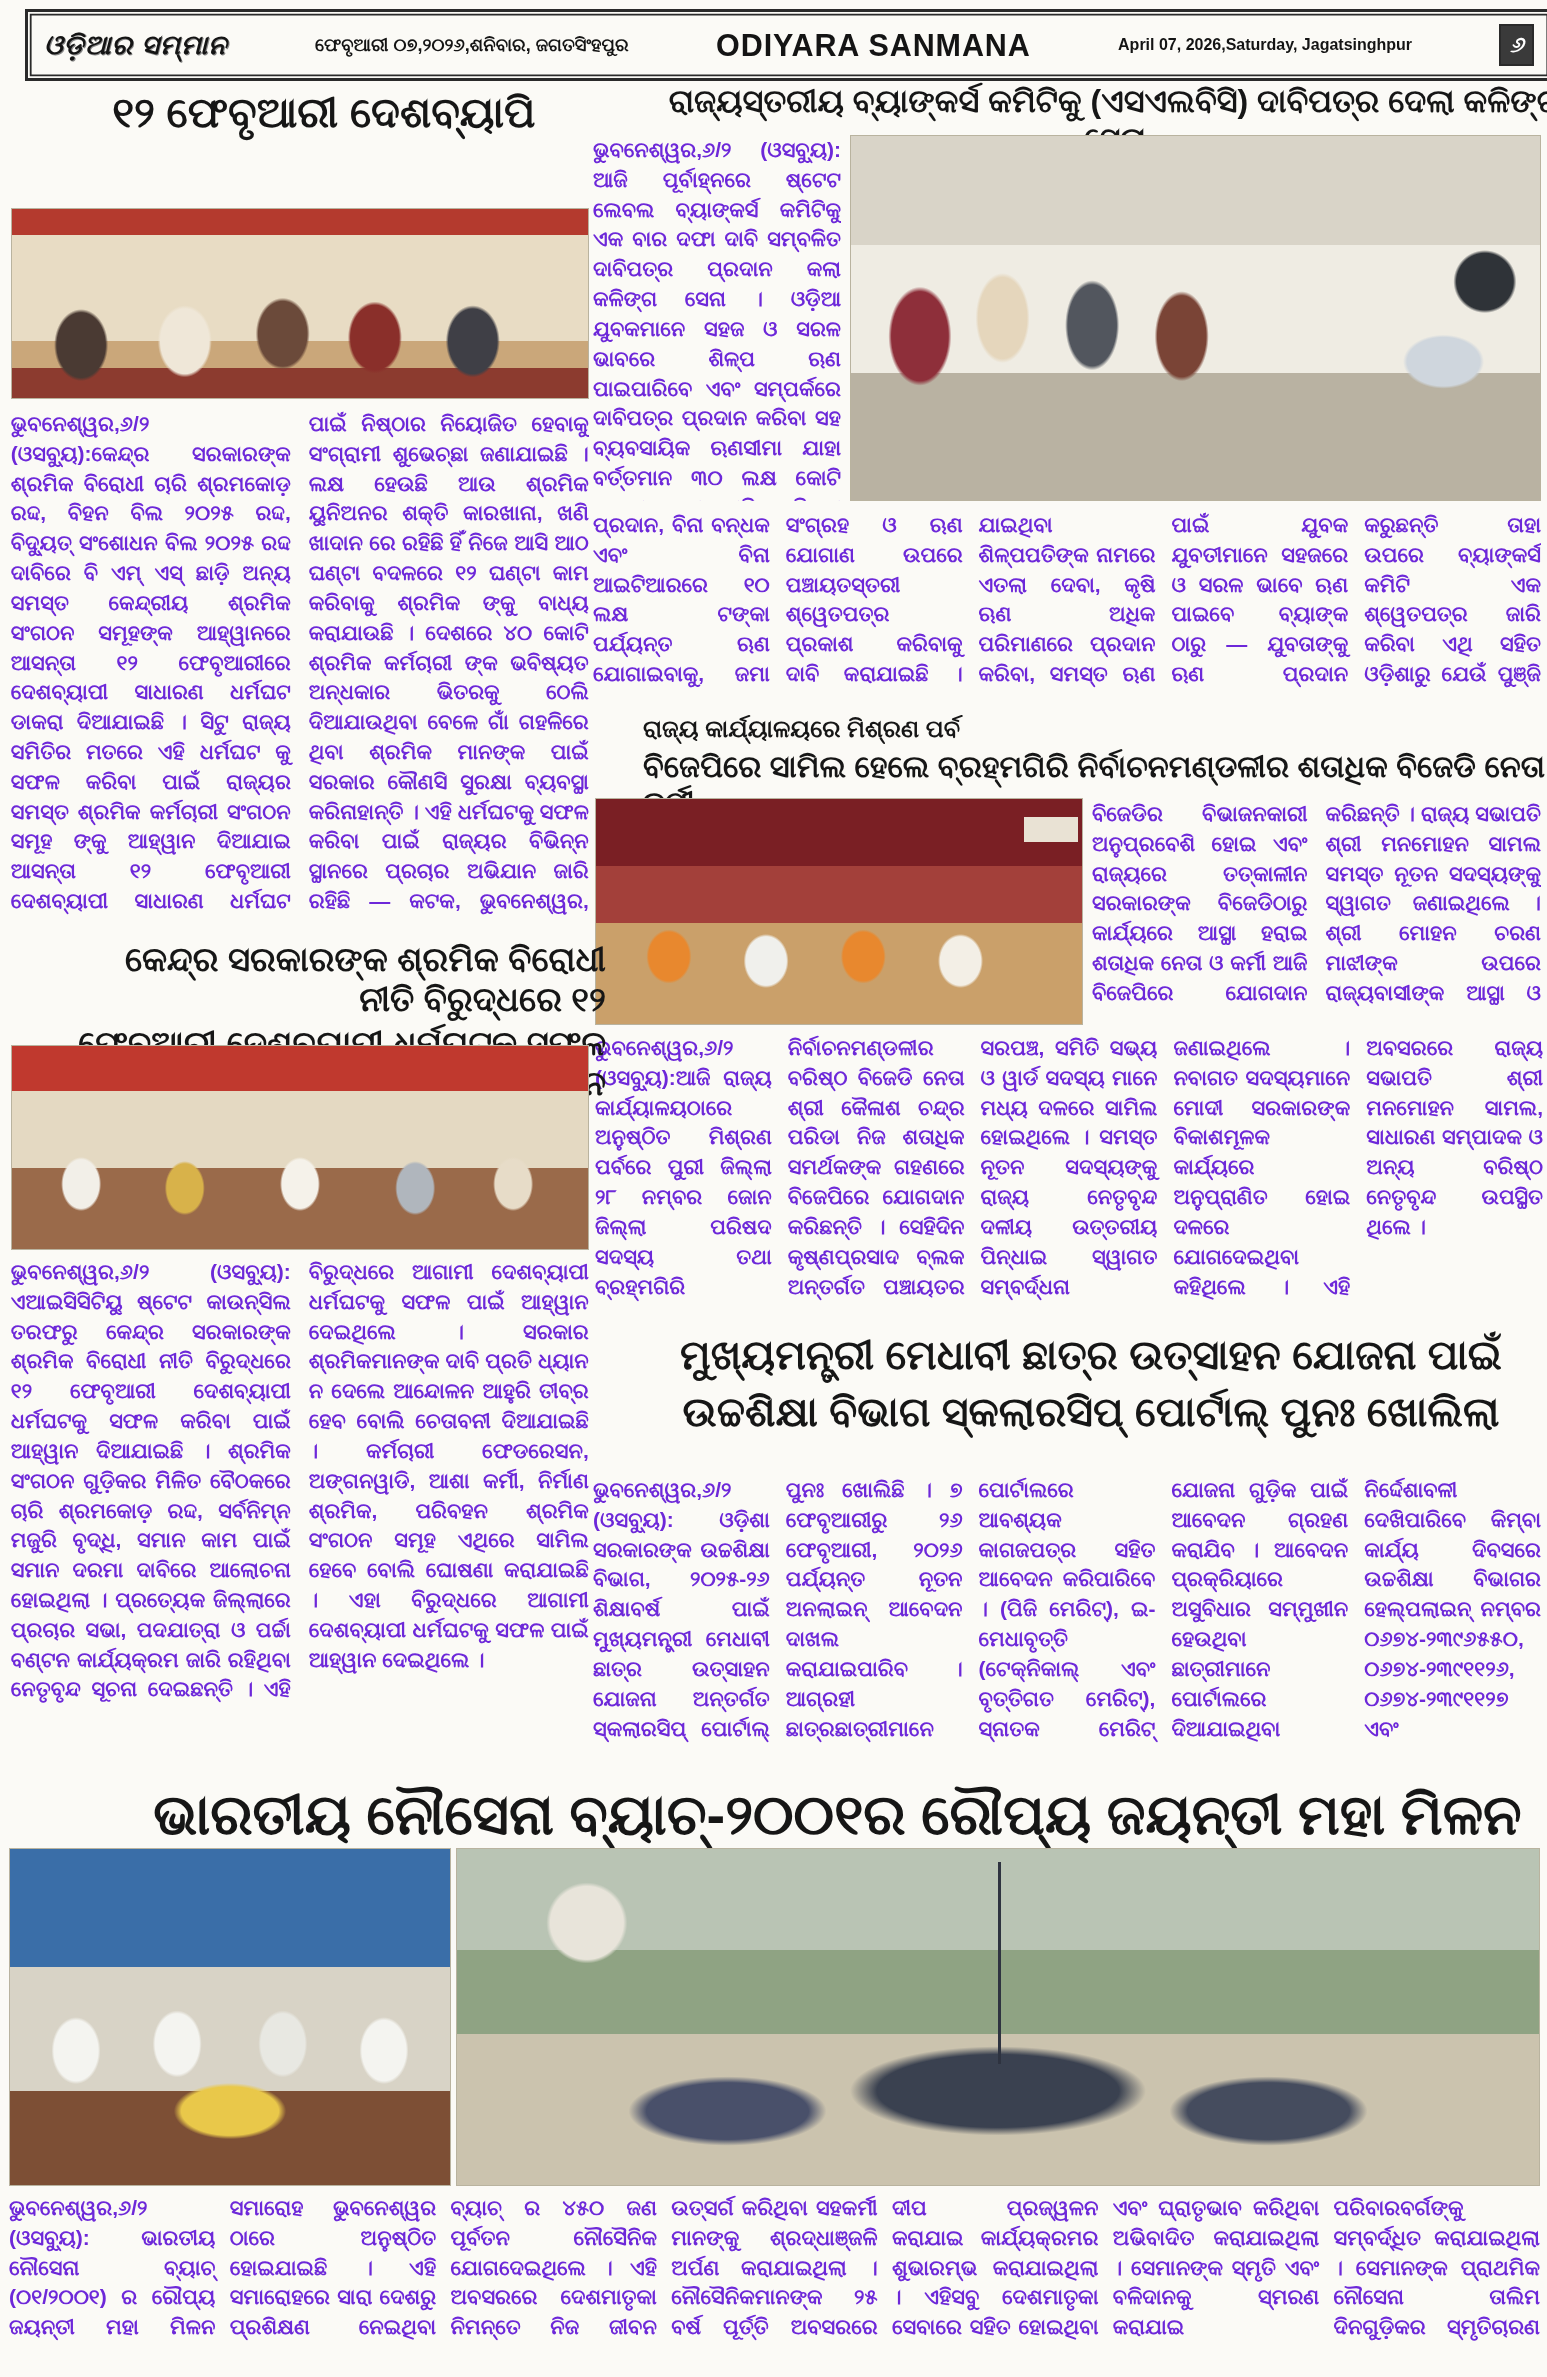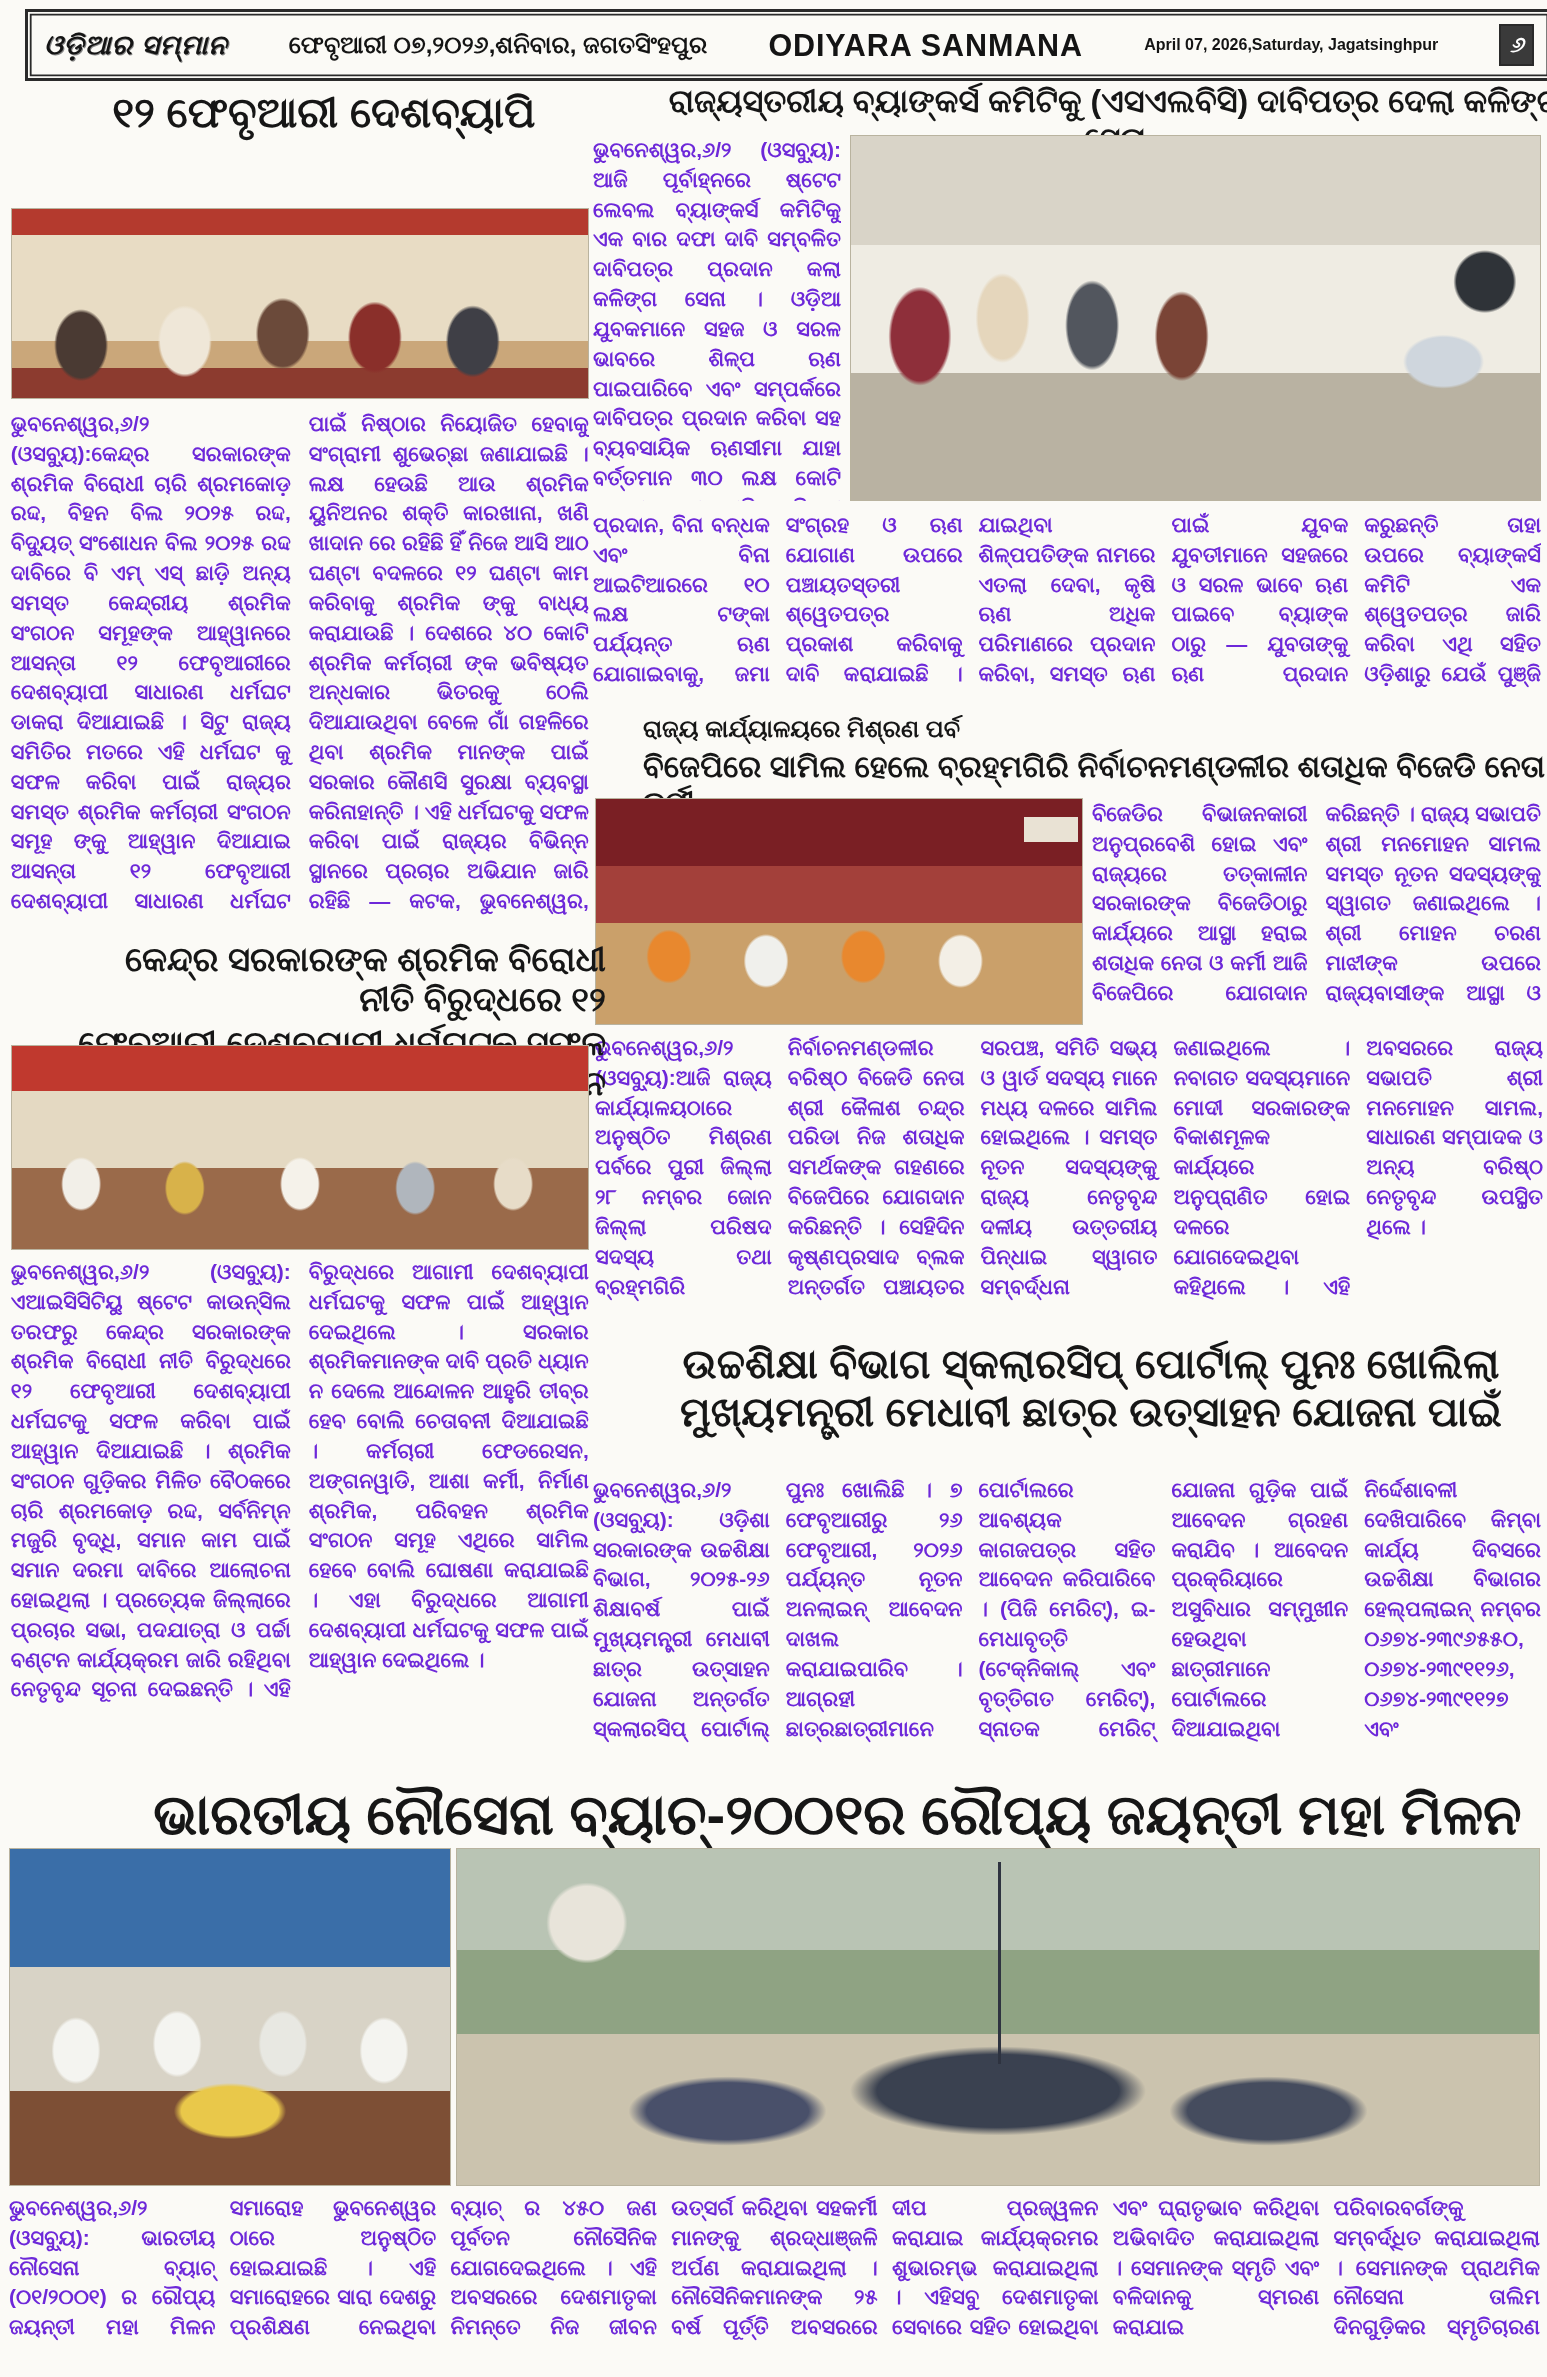--- a/index.html
+++ b/index.html
@@ -4,21 +4,21 @@
 <style>
   html,body{margin:0;padding:0;background:#e8e6e1;}
   #page{position:relative;width:1548px;height:2377px;background:#fbfaf6;margin:0 auto;
         font-family:"Liberation Sans","DejaVu Sans",sans-serif;color:#141414;overflow:hidden;}
   
   .masthead{position:absolute;left:25px;top:9px;width:1528px;height:72px;
             border:3.6px solid #2a2a2a;box-shadow:inset 0 0 0 1.8px #fbfaf6, inset 0 0 0 3.6px #2a2a2a;
             display:flex;align-items:center;justify-content:space-between;padding:0 16px;box-sizing:border-box;background:#fbfaf6;}
   .mh-logo{font-size:27px;font-weight:bold;font-style:italic;letter-spacing:0.9px;
            text-shadow:0.9px 0.9px 0 #888;white-space:nowrap;}
-  .mh-odate{font-size:24px;font-weight:bold;white-space:nowrap;}
+  .mh-odate{font-size:18px;font-weight:bold;white-space:nowrap;}
   .mh-title{font-size:30.5px;font-weight:bold;letter-spacing:0.9px;white-space:nowrap;}
   .mh-edate{font-size:16px;font-weight:bold;white-space:nowrap;}
   .mh-page{width:30.5px;height:38px;border:2.7px solid #2a2a2a;background:#3a3a3a;color:#fff;
            display:flex;align-items:center;justify-content:center;font-size:21.6px;font-weight:bold;font-style:italic;}
   
   .hl{font-weight:bold;color:#161616;line-height:1.18;margin-left:48px;}
   .center{text-align:center;}
   .body-txt{font-size:21px;line-height:1.42;text-align:justify;color:#6d28d9;font-weight:bold;}
   .cols2{columns:2;column-gap:18px;}
   .cols5{columns:5;column-gap:16px;}
@@ -102,22 +102,22 @@
   <div class="abs body-txt cols5" style="left:595px;top:1033px;width:948px;height:277px;overflow:hidden;">ଭୁବନେଶ୍ୱର,୬/୨ (ଓସବ୍ୟୁ):ଆଜି ରାଜ୍ୟ କାର୍ଯ୍ୟାଳୟଠାରେ ଅନୁଷ୍ଠିତ ମିଶ୍ରଣ ପର୍ବରେ ପୁରୀ ଜିଲ୍ଲା ୨୮ ନମ୍ବର ଜୋନ ଜିଲ୍ଲା ପରିଷଦ ସଦସ୍ୟ ତଥା ବ୍ରହ୍ମଗିରି ନିର୍ବାଚନମଣ୍ଡଳୀର ବରିଷ୍ଠ ବିଜେଡି ନେତା ଶ୍ରୀ କୈଳାଶ ଚନ୍ଦ୍ର ପରିଡା ନିଜ ଶତାଧିକ ସମର୍ଥକଙ୍କ ଗହଣରେ ବିଜେପିରେ ଯୋଗଦାନ କରିଛନ୍ତି । ସେହିଦିନ କୃଷ୍ଣପ୍ରସାଦ ବ୍ଲକ ଅନ୍ତର୍ଗତ ପଞ୍ଚାୟତର ସରପଞ୍ଚ, ସମିତି ସଭ୍ୟ ଓ ୱାର୍ଡ ସଦସ୍ୟ ମାନେ ମଧ୍ୟ ଦଳରେ ସାମିଲ ହୋଇଥିଲେ । ସମସ୍ତ ନୂତନ ସଦସ୍ୟଙ୍କୁ ରାଜ୍ୟ ନେତୃବୃନ୍ଦ ଦଳୀୟ ଉତ୍ତରୀୟ ପିନ୍ଧାଇ ସ୍ୱାଗତ ସମ୍ବର୍ଦ୍ଧନା ଜଣାଇଥିଲେ । ନବାଗତ ସଦସ୍ୟମାନେ ମୋଦୀ ସରକାରଙ୍କ ବିକାଶମୂଳକ କାର୍ଯ୍ୟରେ ଅନୁପ୍ରାଣିତ ହୋଇ ଦଳରେ ଯୋଗଦେଇଥିବା କହିଥିଲେ । ଏହି ଅବସରରେ ରାଜ୍ୟ ସଭାପତି ଶ୍ରୀ ମନମୋହନ ସାମଲ, ସାଧାରଣ ସମ୍ପାଦକ ଓ ଅନ୍ୟ ବରିଷ୍ଠ ନେତୃବୃନ୍ଦ ଉପସ୍ଥିତ ଥିଲେ ।</div>
 
   <div class="abs" style="left:28px;top:939px;width:578px;text-align:right;">
     <div class="hl" style="font-size:34px;">କେନ୍ଦ୍ର ସରକାରଙ୍କ ଶ୍ରମିକ ବିରୋଧୀ ନୀତି ବିରୁଦ୍ଧରେ ୧୨</div>
     <div class="hl" style="font-size:34px;margin-top:3.6px;">ଫେବୃଆରୀ ଦେଶବ୍ୟାପୀ ଧର୍ମଘଟକୁ ସଫଳ ପାଇଁ ଆହ୍ୱାନ</div>
   </div>
   <div class="photo ph4" style="left:10.8px;top:1045px;width:578px;height:205px;"></div>
   <div class="abs body-txt cols2" style="left:10.8px;top:1257px;width:578px;height:508px;overflow:hidden;">ଭୁବନେଶ୍ୱର,୬/୨ (ଓସବ୍ୟୁ): ଏଆଇସିସିଟିୟୁ ଷ୍ଟେଟ କାଉନ୍ସିଲ ତରଫରୁ କେନ୍ଦ୍ର ସରକାରଙ୍କ ଶ୍ରମିକ ବିରୋଧୀ ନୀତି ବିରୁଦ୍ଧରେ ୧୨ ଫେବୃଆରୀ ଦେଶବ୍ୟାପୀ ଧର୍ମଘଟକୁ ସଫଳ କରିବା ପାଇଁ ଆହ୍ୱାନ ଦିଆଯାଇଛି । ଶ୍ରମିକ ସଂଗଠନ ଗୁଡ଼ିକର ମିଳିତ ବୈଠକରେ ଚାରି ଶ୍ରମକୋଡ଼ ରଦ୍ଦ, ସର୍ବନିମ୍ନ ମଜୁରି ବୃଦ୍ଧି, ସମାନ କାମ ପାଇଁ ସମାନ ଦରମା ଦାବିରେ ଆଲୋଚନା ହୋଇଥିଲା । ପ୍ରତ୍ୟେକ ଜିଲ୍ଲାରେ ପ୍ରଚାର ସଭା, ପଦଯାତ୍ରା ଓ ପର୍ଚ୍ଚା ବଣ୍ଟନ କାର୍ଯ୍ୟକ୍ରମ ଜାରି ରହିଥିବା ନେତୃବୃନ୍ଦ ସୂଚନା ଦେଇଛନ୍ତି । ଏହି ବିରୁଦ୍ଧରେ ଆଗାମୀ ଦେଶବ୍ୟାପୀ ଧର୍ମଘଟକୁ ସଫଳ ପାଇଁ ଆହ୍ୱାନ ଦେଇଥିଲେ । ସରକାର ଶ୍ରମିକମାନଙ୍କ ଦାବି ପ୍ରତି ଧ୍ୟାନ ନ ଦେଲେ ଆନ୍ଦୋଳନ ଆହୁରି ତୀବ୍ର ହେବ ବୋଲି ଚେତାବନୀ ଦିଆଯାଇଛି । କର୍ମଚାରୀ ଫେଡରେସନ, ଅଙ୍ଗନୱାଡି, ଆଶା କର୍ମୀ, ନିର୍ମାଣ ଶ୍ରମିକ, ପରିବହନ ଶ୍ରମିକ ସଂଗଠନ ସମୂହ ଏଥିରେ ସାମିଲ ହେବେ ବୋଲି ଘୋଷଣା କରାଯାଇଛି । ଏହା ବିରୁଦ୍ଧରେ ଆଗାମୀ ଦେଶବ୍ୟାପୀ ଧର୍ମଘଟକୁ ସଫଳ ପାଇଁ ଆହ୍ୱାନ ଦେଇଥିଲେ ।</div>
 
   <div class="abs" style="left:593px;top:1331px;width:948px;">
+    <div class="hl center" style="font-size:41px;">ମୁଖ୍ୟମନ୍ତ୍ରୀ ମେଧାବୀ ଛାତ୍ର ଉତ୍ସାହନ ଯୋଜନା ପାଇଁ</div>
     <div class="hl center" style="font-size:41px;margin-top:9px;">ଉଚ୍ଚଶିକ୍ଷା ବିଭାଗ ସ୍କଲାରସିପ୍ ପୋର୍ଟାଲ୍ ପୁନଃ ଖୋଲିଲା</div>
-    <div class="hl center" style="font-size:41px;">ମୁଖ୍ୟମନ୍ତ୍ରୀ ମେଧାବୀ ଛାତ୍ର ଉତ୍ସାହନ ଯୋଜନା ପାଇଁ</div>
   </div>
   <div class="abs body-txt cols5" style="left:593px;top:1475px;width:948px;height:289px;overflow:hidden;">ଭୁବନେଶ୍ୱର,୬/୨ (ଓସବ୍ୟୁ): ଓଡ଼ିଶା ସରକାରଙ୍କ ଉଚ୍ଚଶିକ୍ଷା ବିଭାଗ, ୨୦୨୫-୨୬ ଶିକ୍ଷାବର୍ଷ ପାଇଁ ମୁଖ୍ୟମନ୍ତ୍ରୀ ମେଧାବୀ ଛାତ୍ର ଉତ୍ସାହନ ଯୋଜନା ଅନ୍ତର୍ଗତ ସ୍କଲାରସିପ୍ ପୋର୍ଟାଲ୍ ପୁନଃ ଖୋଲିଛି । ୭ ଫେବୃଆରୀରୁ ୨୬ ଫେବୃଆରୀ, ୨୦୨୬ ପର୍ଯ୍ୟନ୍ତ ନୂତନ ଅନଲାଇନ୍ ଆବେଦନ ଦାଖଲ କରାଯାଇପାରିବ । ଆଗ୍ରହୀ ଛାତ୍ରଛାତ୍ରୀମାନେ ପୋର୍ଟାଲରେ ଆବଶ୍ୟକ କାଗଜପତ୍ର ସହିତ ଆବେଦନ କରିପାରିବେ । (ପିଜି ମେରିଟ୍), ଇ-ମେଧାବୃତ୍ତି (ଟେକ୍ନିକାଲ୍ ଏବଂ ବୃତ୍ତିଗତ ମେରିଟ୍), ସ୍ନାତକ ମେରିଟ୍ ଯୋଜନା ଗୁଡ଼ିକ ପାଇଁ ଆବେଦନ ଗ୍ରହଣ କରାଯିବ । ଆବେଦନ ପ୍ରକ୍ରିୟାରେ ଅସୁବିଧାର ସମ୍ମୁଖୀନ ହେଉଥିବା ଛାତ୍ରୀମାନେ ପୋର୍ଟାଲରେ ଦିଆଯାଇଥିବା ନିର୍ଦ୍ଦେଶାବଳୀ ଦେଖିପାରିବେ କିମ୍ବା କାର୍ଯ୍ୟ ଦିବସରେ ଉଚ୍ଚଶିକ୍ଷା ବିଭାଗର ହେଲ୍ପଲାଇନ୍ ନମ୍ବର ୦୬୭୪-୨୩୯୬୫୫୦, ୦୬୭୪-୨୩୯୧୧୨୬, ୦୬୭୪-୨୩୯୧୧୨୭ ଏବଂ ୦୬୭୪-୨୩୯୧୧୨୮ ସହିତ ଯୋଗାଯୋଗ କରିପାରିବେ । scholarshed@gmail.com ଇମେଲ ମାଧ୍ୟମରେ ମଧ୍ୟ ପ୍ରଶ୍ନର ସମାଧାନ କରାଯାଇପାରିବ ।</div>
 
   <div class="abs hl center" style="left:26px;top:1782px;width:1527px;font-size:56px;">ଭାରତୀୟ ନୌସେନା ବ୍ୟାଚ୍-୨୦୦୧ର ରୌପ୍ୟ ଜୟନ୍ତୀ ମହା ମିଳନ</div>
   <div class="photo ph5" style="left:9px;top:1848px;width:442px;height:338px;"></div>
   <div class="photo ph6" style="left:456px;top:1848px;width:1084px;height:338px;">
     <div class="mast-line"></div>
   </div>
   <div class="abs body-txt cols7" style="left:9px;top:2193px;width:1531px;height:176px;overflow:hidden;">ଭୁବନେଶ୍ୱର,୬/୨ (ଓସବ୍ୟୁ): ଭାରତୀୟ ନୌସେନା ବ୍ୟାଚ୍ (୦୧/୨୦୦୧) ର ରୌପ୍ୟ ଜୟନ୍ତୀ ମହା ମିଳନ ସମାରୋହ ଭୁବନେଶ୍ୱର ଠାରେ ଅନୁଷ୍ଠିତ ହୋଇଯାଇଛି । ଏହି ସମାରୋହରେ ସାରା ଦେଶରୁ ପ୍ରଶିକ୍ଷଣ ନେଇଥିବା ବ୍ୟାଚ୍ ର ୪୫୦ ଜଣ ପୂର୍ବତନ ନୌସୈନିକ ଯୋଗଦେଇଥିଲେ । ଏହି ଅବସରରେ ଦେଶମାତୃକା ନିମନ୍ତେ ନିଜ ଜୀବନ ଉତ୍ସର୍ଗ କରିଥିବା ସହକର୍ମୀ ମାନଙ୍କୁ ଶ୍ରଦ୍ଧାଞ୍ଜଳି ଅର୍ପଣ କରାଯାଇଥିଲା । ନୌସୈନିକମାନଙ୍କ ୨୫ ବର୍ଷ ପୂର୍ତ୍ତି ଅବସରରେ ଦୀପ ପ୍ରଜ୍ୱଳନ କରାଯାଇ କାର୍ଯ୍ୟକ୍ରମର ଶୁଭାରମ୍ଭ କରାଯାଇଥିଲା । ଏହିସବୁ ଦେଶମାତୃକା ସେବାରେ ସହିତ ହୋଇଥିବା ଏବଂ ଘ୍ରାତୃଭାବ କରିଥିବା ଅଭିବାଦିତ କରାଯାଇଥିଲା । ସେମାନଙ୍କ ସ୍ମୃତି ଏବଂ ବଳିଦାନକୁ ସ୍ମରଣ କରାଯାଇ ପରିବାରବର୍ଗଙ୍କୁ ସମ୍ବର୍ଦ୍ଧିତ କରାଯାଇଥିଲା । ସେମାନଙ୍କ ପ୍ରାଥମିକ ନୌସେନା ତାଲିମ ଦିନଗୁଡ଼ିକର ସ୍ମୃତିଚାରଣ କରାଯାଇ ମହା ମିଳନ ଉତ୍ସବ ପାଳିତ ହୋଇଥିଲା । ଆଗକୁ ଏହି ମିଳନ ପ୍ରତିବର୍ଷ ଅନୁଷ୍ଠିତ ହେବ ବୋଲି ନିଷ୍ପତ୍ତି ନିଆଯାଇଥିଲା । ଅତିଥି ମାନଙ୍କୁ ସ୍ୱାଗତ କରାଯାଇ ଧନ୍ୟବାଦ ଅର୍ପଣ କରାଯାଇଥିଲା । ସୁବ୍ରତ ମିଶ୍ର, ଦେବଦତ୍ତ ଦାସ, ବିଶ୍ୱଜିତ ନାୟକ, ସୁଧୀର କୁମାର ମହାନ୍ତି ପ୍ରମୁଖ କାର୍ଯ୍ୟକ୍ରମ ପରିଚାଳନା କରିଥିଲେ ।</div>
 

